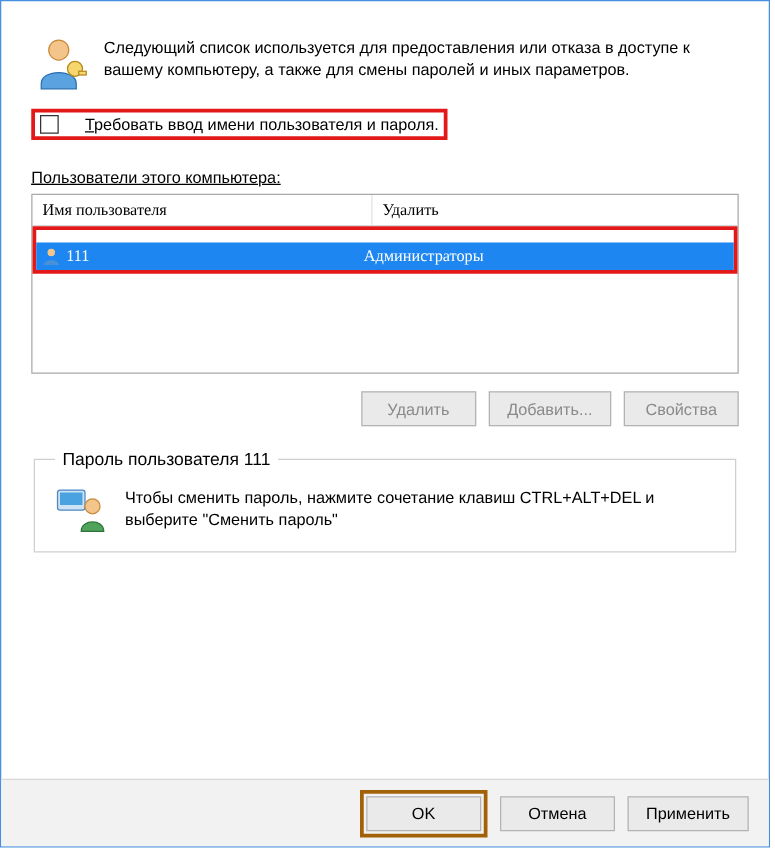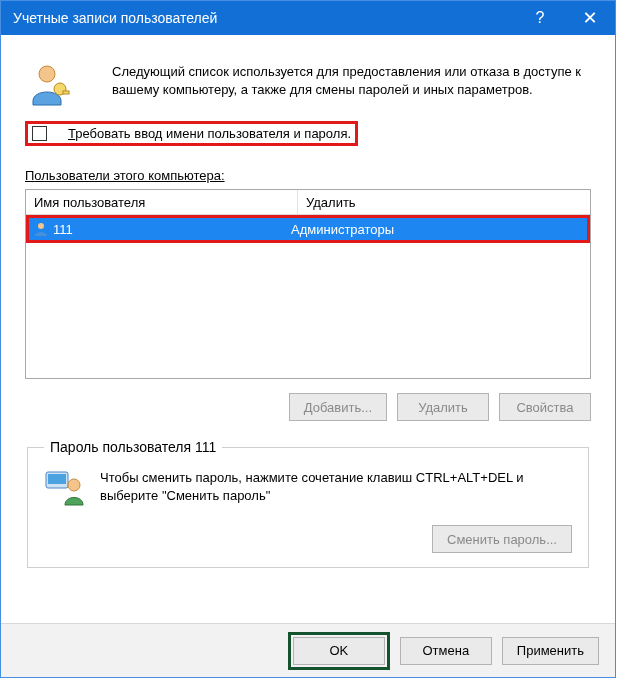--- a/index.html
+++ b/index.html
@@ -80,21 +80,20 @@
   .page {
     padding: 12px 6px 0 6px;
   }
 
   .intro {
     display: flex;
     gap: 12px;
   }
   .intro-text {
     line-height: 1.35;
-    margin-left: 29px;
   }
 
   .highlight-red {
     border: 3px solid #e31919;
     padding: 2px 4px;
     display: inline-flex;
     align-items: center;
     gap: 21px;
     margin-top: 14px;
     margin-bottom: 22px;
@@ -107,24 +106,25 @@
     display: inline-block;
     box-sizing: border-box;
   }
   .chk-label { font-size: 13px; }
   .ul-first::first-letter { text-decoration: underline; }
 
   .section-label { margin-bottom: 6px; text-decoration: underline; }
 
   .listbox {
     border: 1px solid #a9a9a9;
-    height: 190px;
+    height: 144px;
     background: #fff;
     position: relative;
     box-sizing: border-box;
+    font-family: Liberation Serif, serif;
   }
   .list-header {
     display: flex;
     height: 24px;
     border-bottom: 1px solid #d8d8d8;
     font-size: 13px;
   }
   .col {
     padding: 2px 8px;
     display: flex;
@@ -141,20 +141,21 @@
   }
   .list-row {
     display: flex;
     height: 22px;
     width: 100%;
     align-items: center;
   }
   .list-row.selected {
     background: #1d86f0;
     color: #fff;
+    margin-top: 10px;
   }
   .row-name {
     flex: 0 0 252px;
     padding-left: 4px;
     display: flex;
     align-items: center;
     gap: 4px;
   }
   .row-group { flex: 1; padding-left: 6px; }
 
@@ -212,45 +213,34 @@
     border-top: 1px solid #d8d8d8;
     background: #f2f2f2;
     display: flex;
     align-items: center;
     justify-content: flex-end;
     gap: 10px;
     padding-right: 16px;
     box-sizing: border-box;
   }
   .ok-highlight {
-    border: 3px solid #14532d;
+    border: 3px solid #a16207;
     display: inline-block;
     padding: 2px;
     margin-left: 45px;
   }
 
   
   svg { display: block; }
 </style>
 </head>
 <body>
 
 <div class="window">
 
-  <div class="titlebar">
-    <span>Учетные записи пользователей</span>
-    <div class="titlebar-buttons">
-      <div class="help-btn">
-        <span>?</span>
-      </div>
-      <div class="close-btn">
-        <span>✕</span>
-      </div>
-    </div>
-  </div>
 
   <div class="client">
 
 
     <div class="page">
 
       <div class="intro">
         <span>
           <svg width="46" height="44" viewBox="0 0 46 44">
             <circle cx="22" cy="11" r="8" fill="#f3c58b" stroke="#c98a3a"></circle>
@@ -288,41 +278,38 @@
                 </svg>
               </span>
               <span>111</span>
             </div>
             <div class="row-group">Администраторы</div>
           </div>
         </div>
       </div>
 
       <div class="btn-row">
+        <button class="win-btn" disabled=""><span class="ul-first">Удалить</span></button>
         <button class="win-btn" disabled=""><span class="ul-first">Добавить...</span></button>
-        <button class="win-btn" disabled=""><span class="ul-first">Удалить</span></button>
         <button class="win-btn" disabled=""><span class="ul-first">Свойства</span></button>
       </div>
 
       <fieldset class="fieldset">
         <legend class="legend">Пароль пользователя 111</legend>
         <div class="fieldset-inner">
           <span>
             <svg width="42" height="40" viewBox="0 0 42 40">
               <rect x="2" y="5" width="22" height="16" rx="2" fill="#cfe2f3" stroke="#4a87c7"></rect>
               <rect x="4" y="7" width="18" height="10" fill="#4aa3e0"></rect>
               <circle cx="30" cy="18" r="6" fill="#f3c58b" stroke="#c98a3a"></circle>
               <path d="M21 38 C21 28 39 28 39 38 Z" fill="#4fa35b" stroke="#2f733b"></path>
             </svg>
           </span>
           <div class="pw-text">Чтобы сменить пароль, нажмите сочетание клавиш CTRL+ALT+DEL и выберите "Сменить пароль"</div>
         </div>
-        <div class="pw-btn-row">
-          <button class="win-btn chg-btn" disabled=""><span class="ul-first">Сменить пароль...</span></button>
-        </div>
       </fieldset>
 
     </div>
   </div>
 
   <div class="footer">
     <span class="ok-highlight">
       <button class="win-btn"><span>OK</span></button>
     </span>
     <button class="win-btn"><span>Отмена</span></button>

